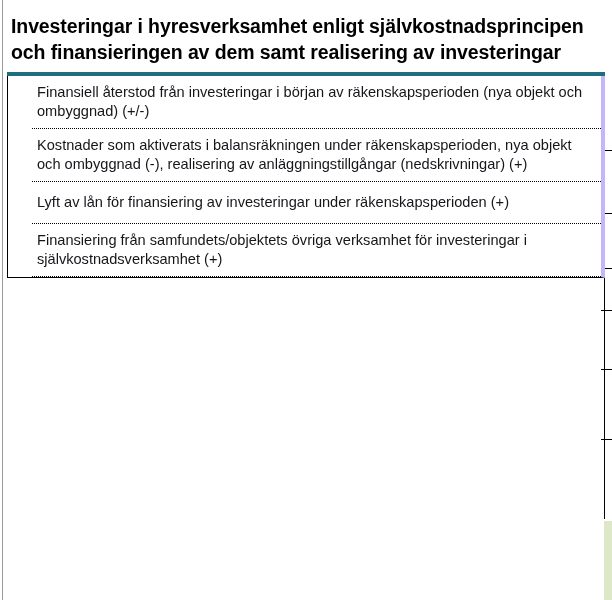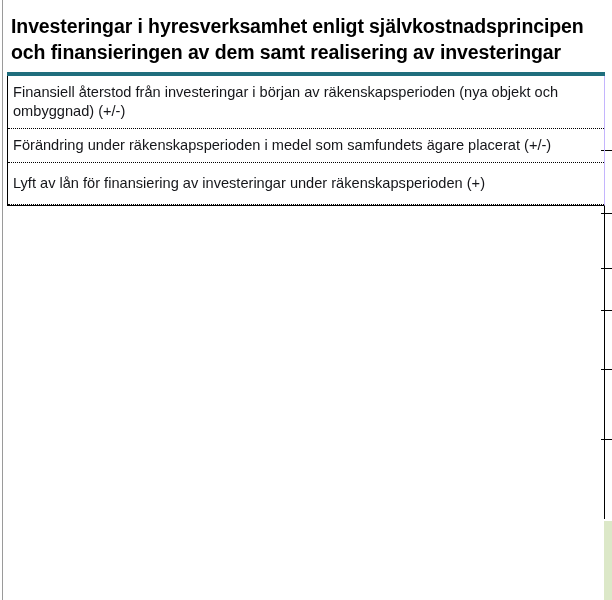--- a/index.html
+++ b/index.html
@@ -71,22 +71,23 @@
     font-size: 19.5px;
     font-weight: bold;
     line-height: 1.33;
     letter-spacing: -0.1px;
   }
 
   
   .rows {
     box-sizing: border-box;
     border-left: 1px solid #000000;
-    border-right: 1px solid #c4b5fd;
+    border-right: 4px solid #c4b5fd;
     border-bottom: 1px solid #000000;
+    padding-left: 24px;
   }
   .row {
     box-sizing: border-box;
     border-bottom: 1px dotted #000000;
     padding: 7px 5px 7px 5px;
     color: #15161a;
     font-size: 14.6px;
     line-height: 1.30;
   }
   .row.tall    { padding-top: 11px;  padding-bottom: 11px; }
@@ -116,27 +117,30 @@
 <div class="sheet">
 
   <div class="table-title">Investeringar i hyresverksamhet enligt självkostnadsprincipen och finansieringen av dem samt realisering av investeringar</div>
 
   <div class="rows">
 
     <div class="row">
       <span class="row-text">Finansiell återstod från investeringar i början av räkenskapsperioden (nya objekt och ombyggnad) (+/-)</span>
     </div>
 
+    <div class="row">
+      <span class="row-text">Kostnader som aktiverats i balansräkningen under räkenskapsperioden, nya objekt och ombyggnad (-), realisering av anläggningstillgångar (nedskrivningar) (+)</span>
+    </div>
 
-    <div class="row">
-      <span class="row-text">Förändring under räkenskapsperioden i medel som samfundets ägare placerat (+/-)</span>
-    </div>
 
     <div class="row tall">
       <span class="row-text">Lyft av lån för finansiering av investeringar under räkenskapsperioden (+)</span>
     </div>
 
+    <div class="row">
+      <span class="row-text">Finansiering från samfundets/objektets övriga verksamhet för investeringar i självkostnadsverksamhet (+)</span>
+    </div>
 
 
 
 
   </div>
 </div>
 
 </body></html>

